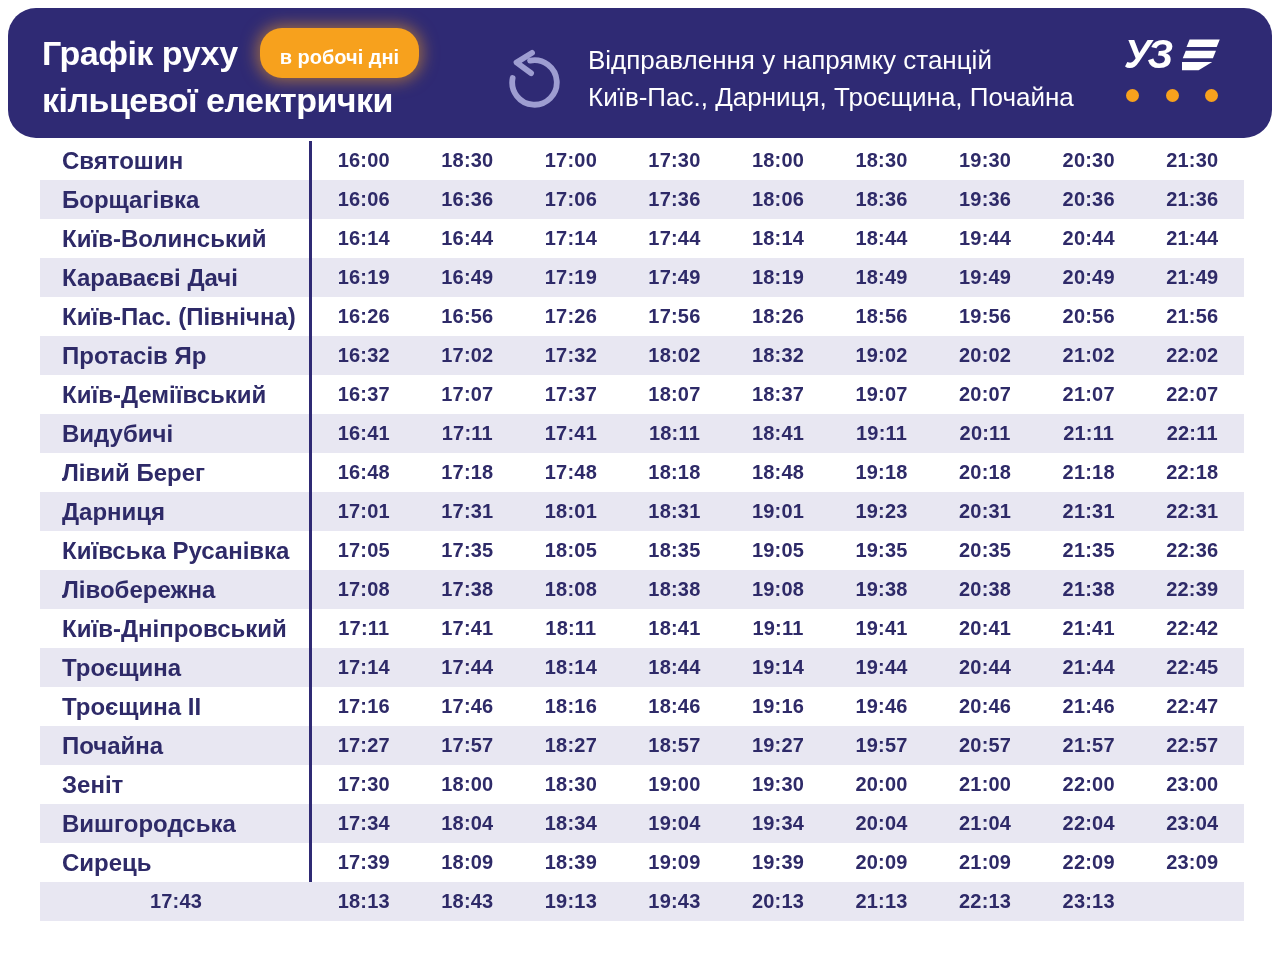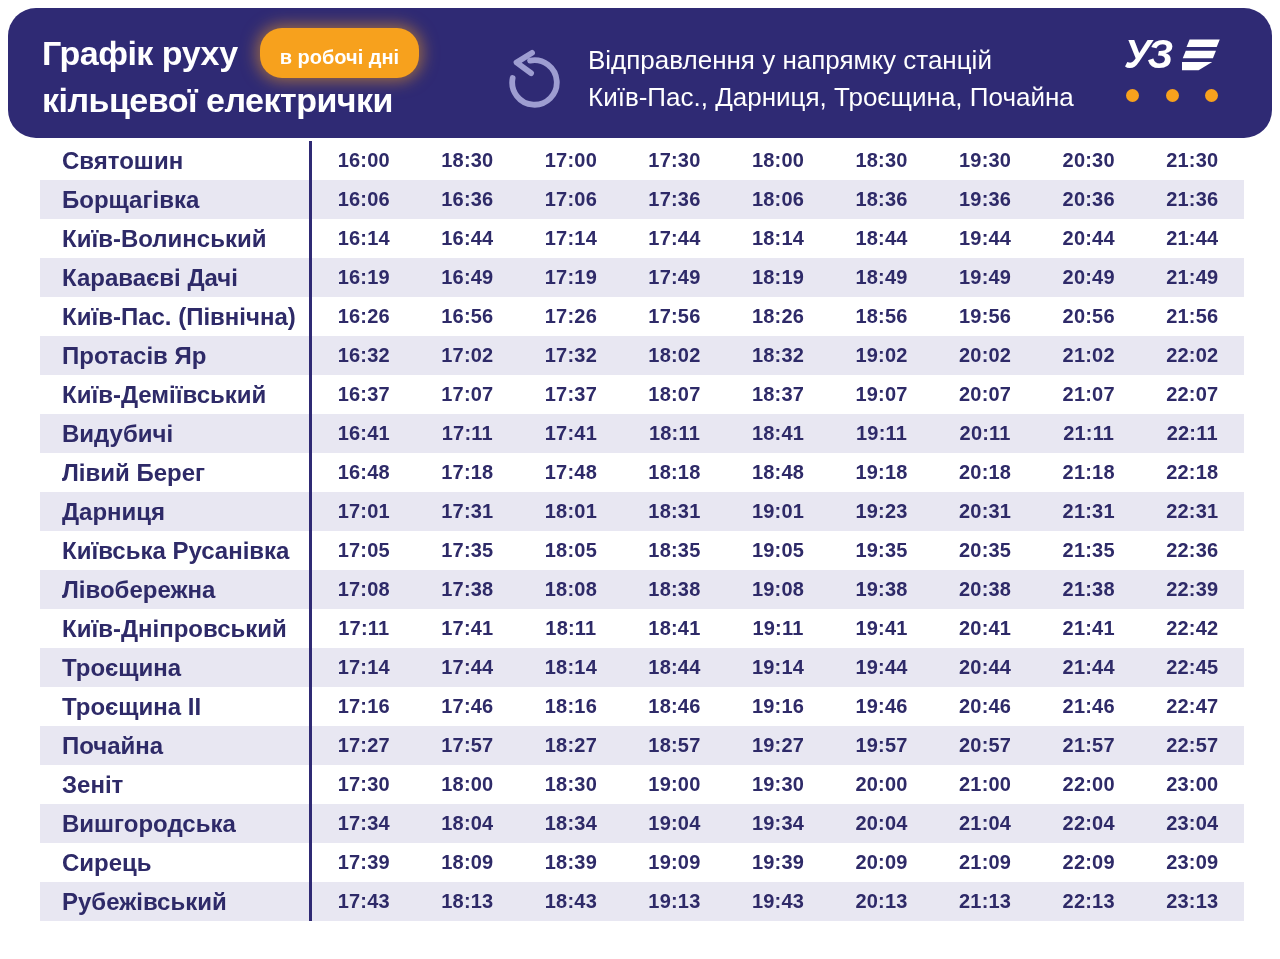--- a/index.html
+++ b/index.html
@@ -345,21 +345,20 @@
         <div class="time">18:09</div>
         <div class="time">18:39</div>
         <div class="time">19:09</div>
         <div class="time">19:39</div>
         <div class="time">20:09</div>
         <div class="time">21:09</div>
         <div class="time">22:09</div>
         <div class="time">23:09</div>
       </div>
       <div class="row">
-        <div class="station">Рубежівський</div>
         <div class="time">17:43</div>
         <div class="time">18:13</div>
         <div class="time">18:43</div>
         <div class="time">19:13</div>
         <div class="time">19:43</div>
         <div class="time">20:13</div>
         <div class="time">21:13</div>
         <div class="time">22:13</div>
         <div class="time">23:13</div>
       </div>

